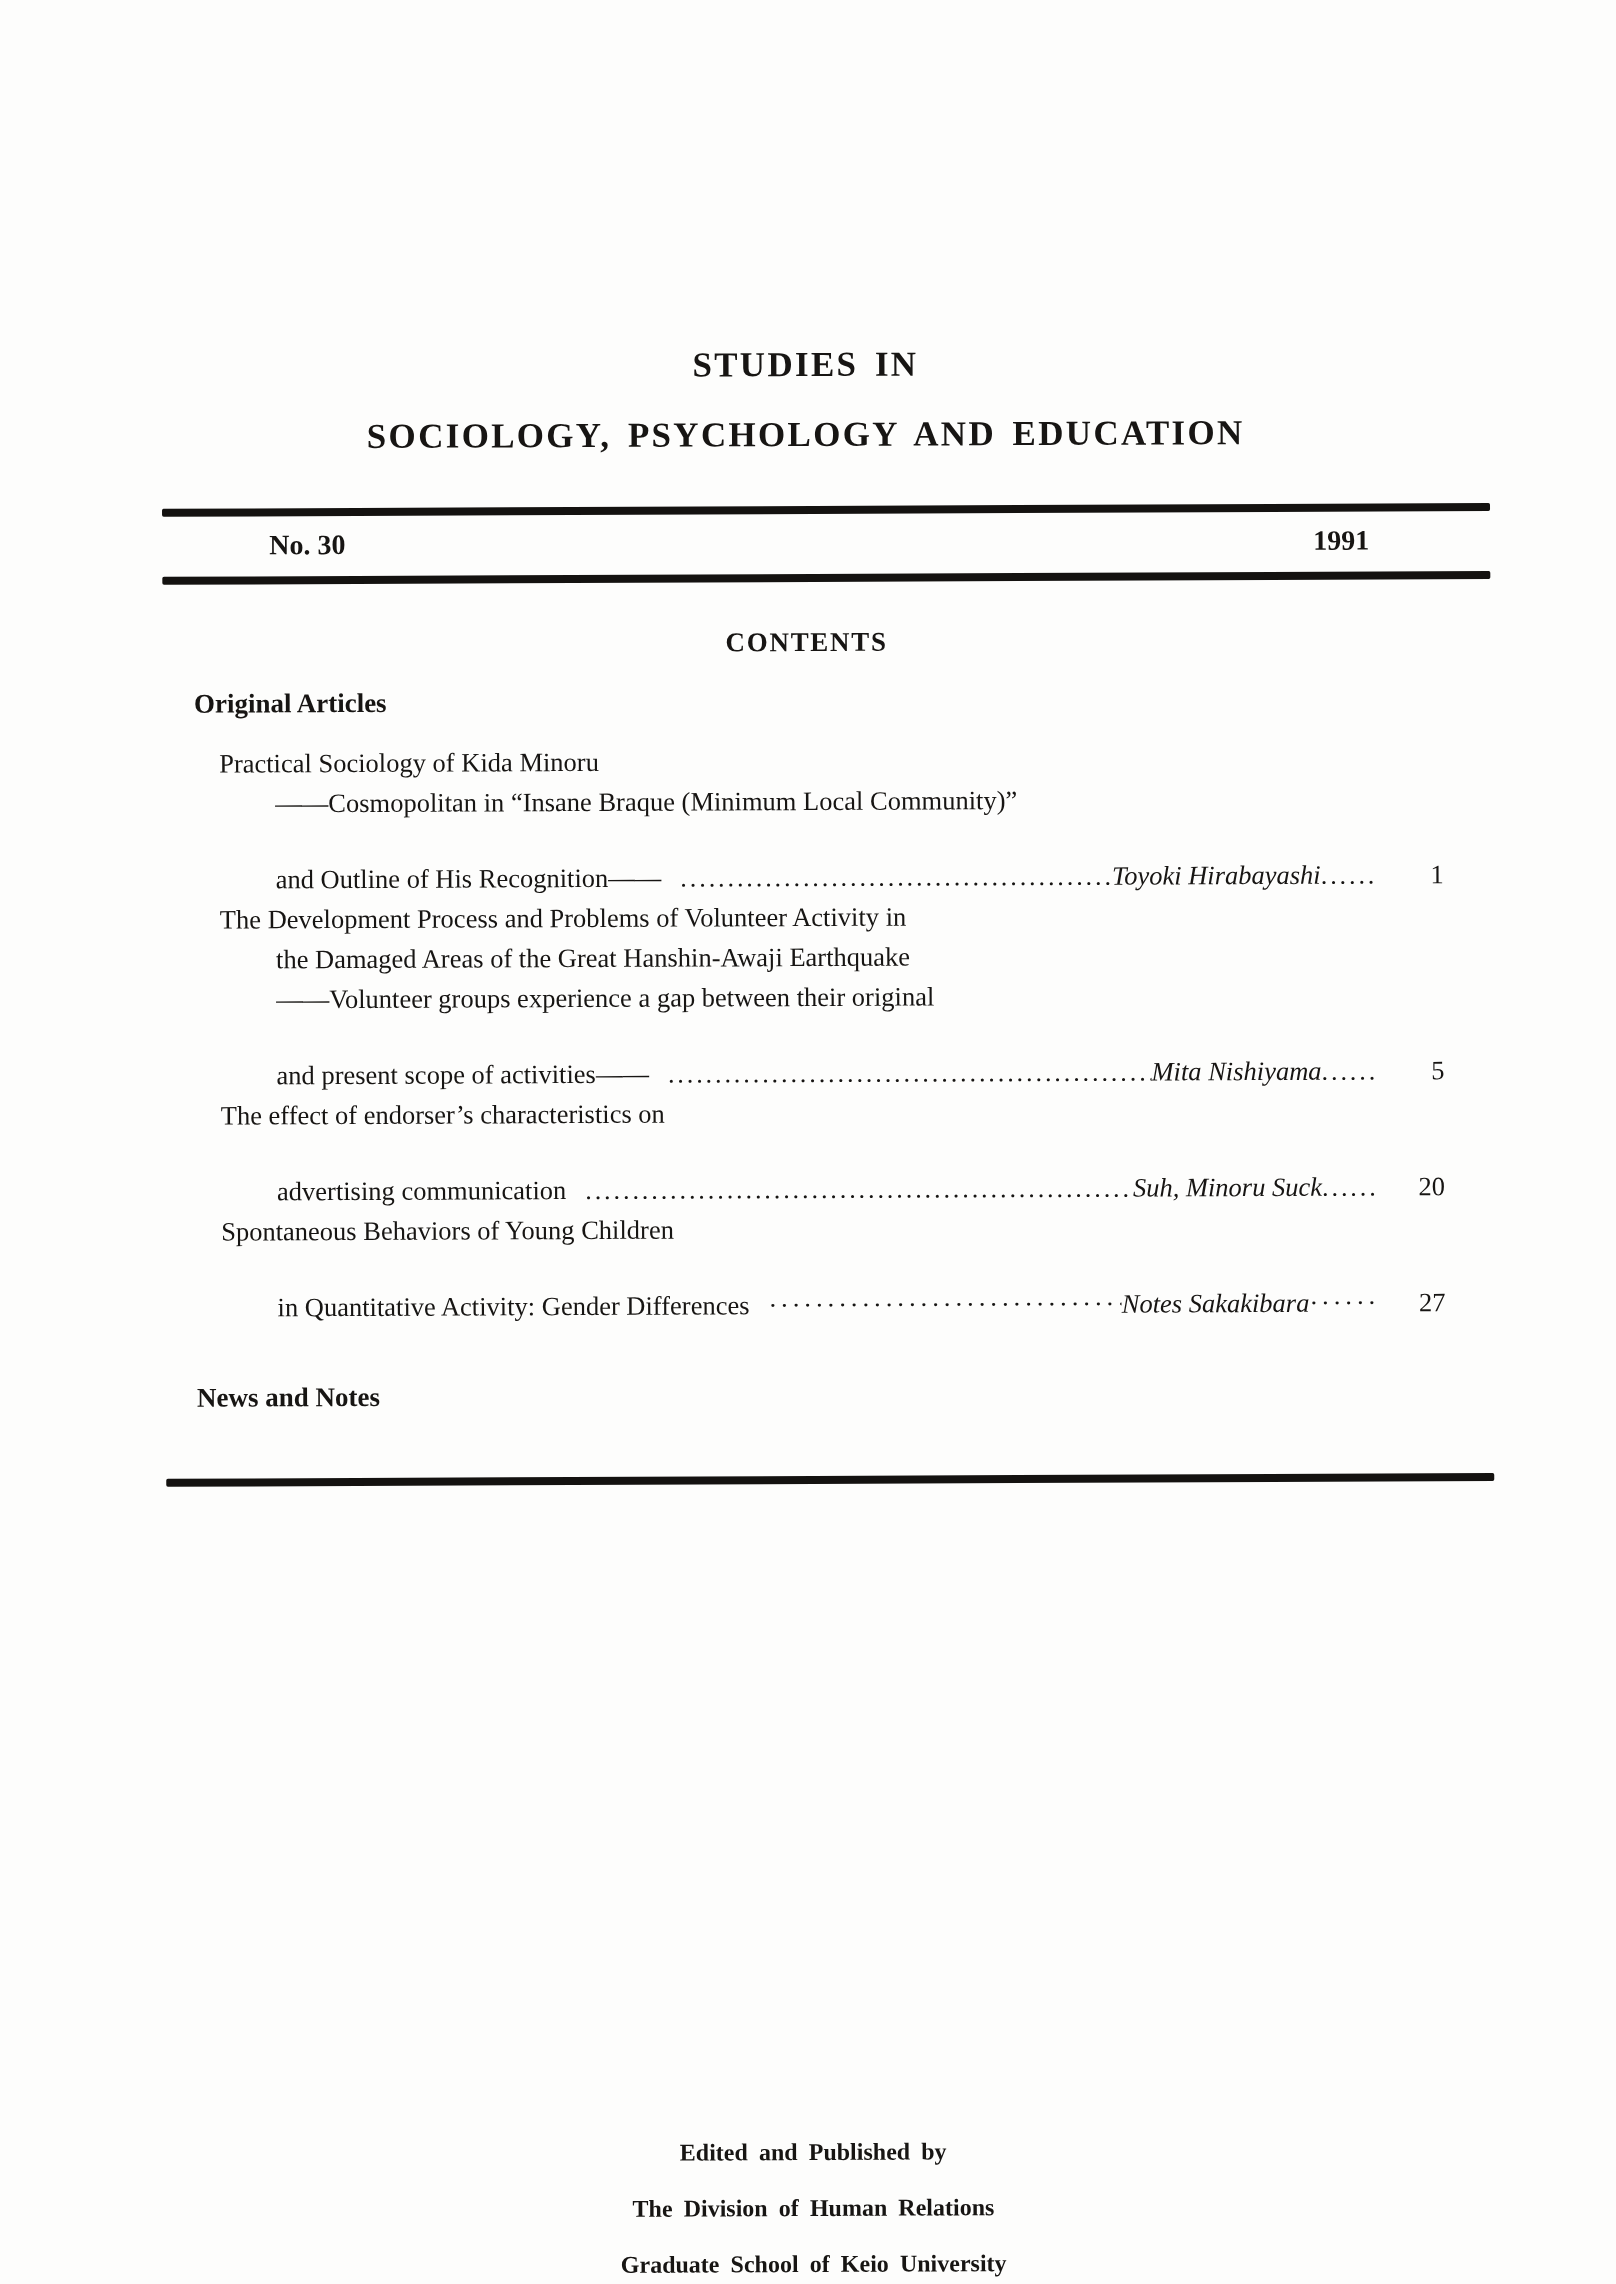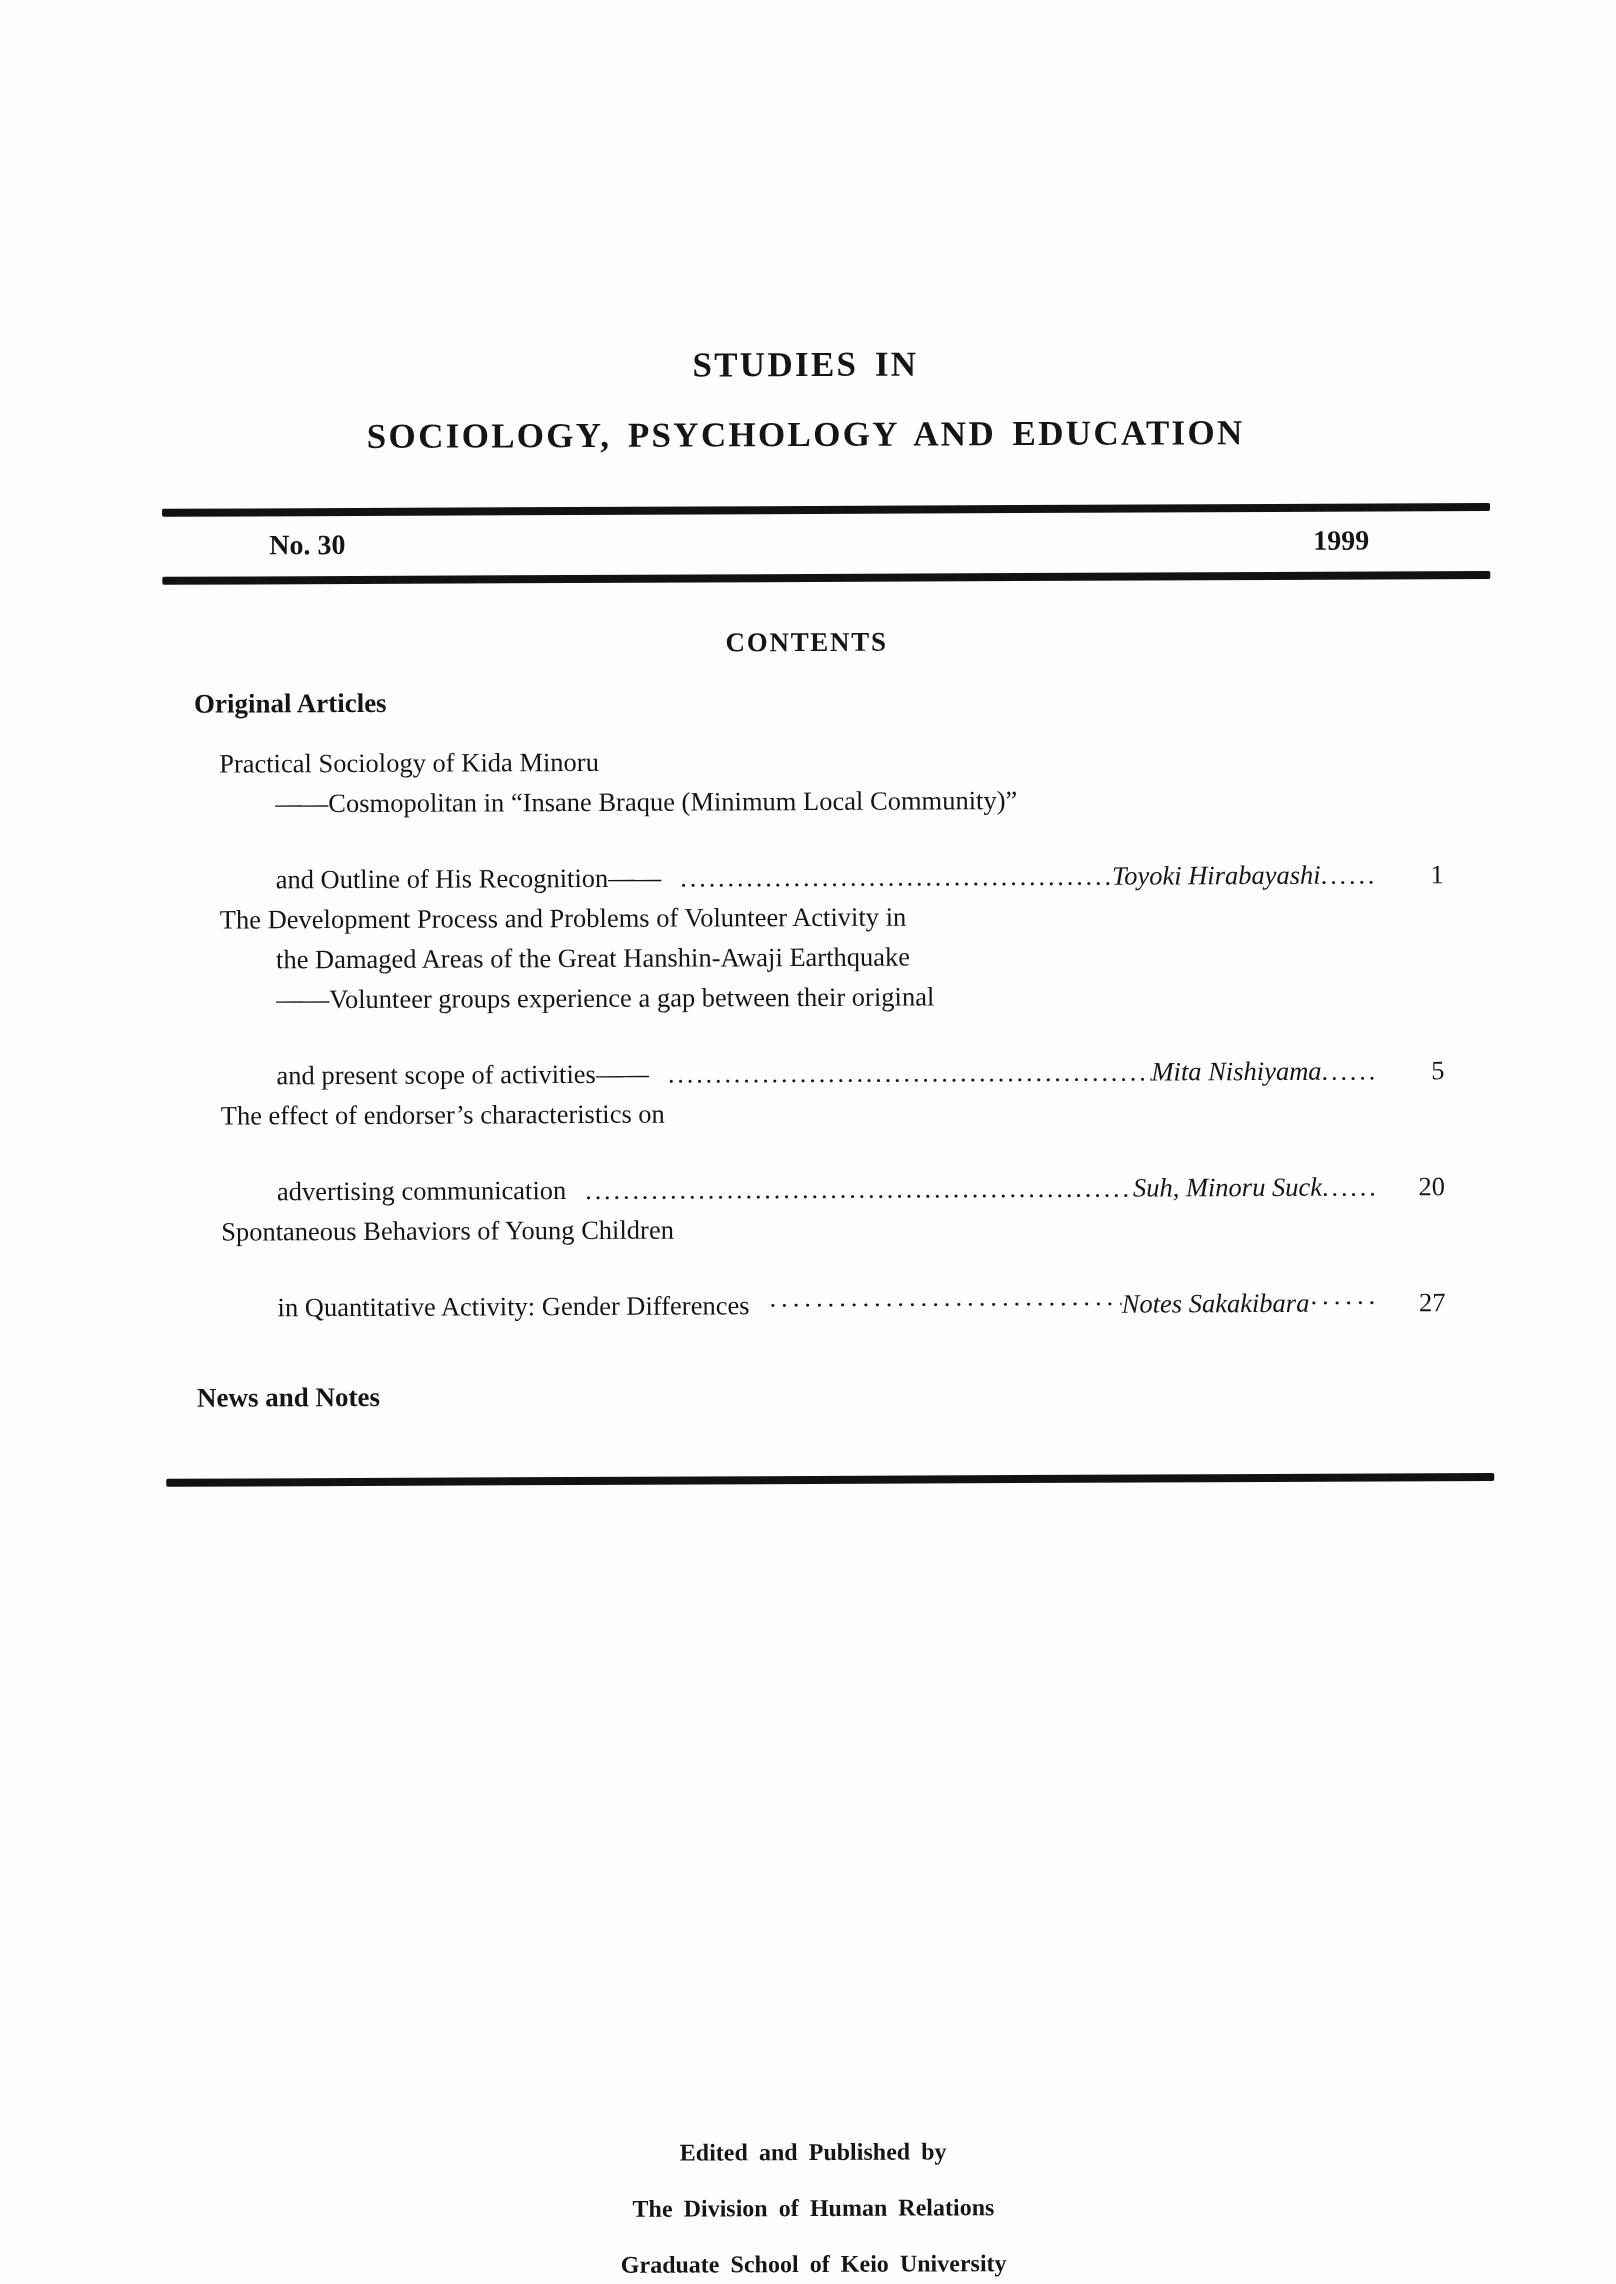--- a/index.html
+++ b/index.html
@@ -112,21 +112,21 @@
 <div class="page">
   <div class="sheet">
 
     <div class="masthead-title title-line1">STUDIES IN</div>
     <div class="masthead-title title-line2">SOCIOLOGY, PSYCHOLOGY AND EDUCATION</div>
 
     <div class="rule rule-top"></div>
 
     <div class="issue-row">
       <span>No. 30</span>
-      <span>1999</span>
+      <span>1991</span>
     </div>
 
     <div class="rule rule-mid"></div>
 
     <div class="contents-heading">CONTENTS</div>
 
     <div class="section-heading">Original Articles</div>
 
     <div class="toc">
 

